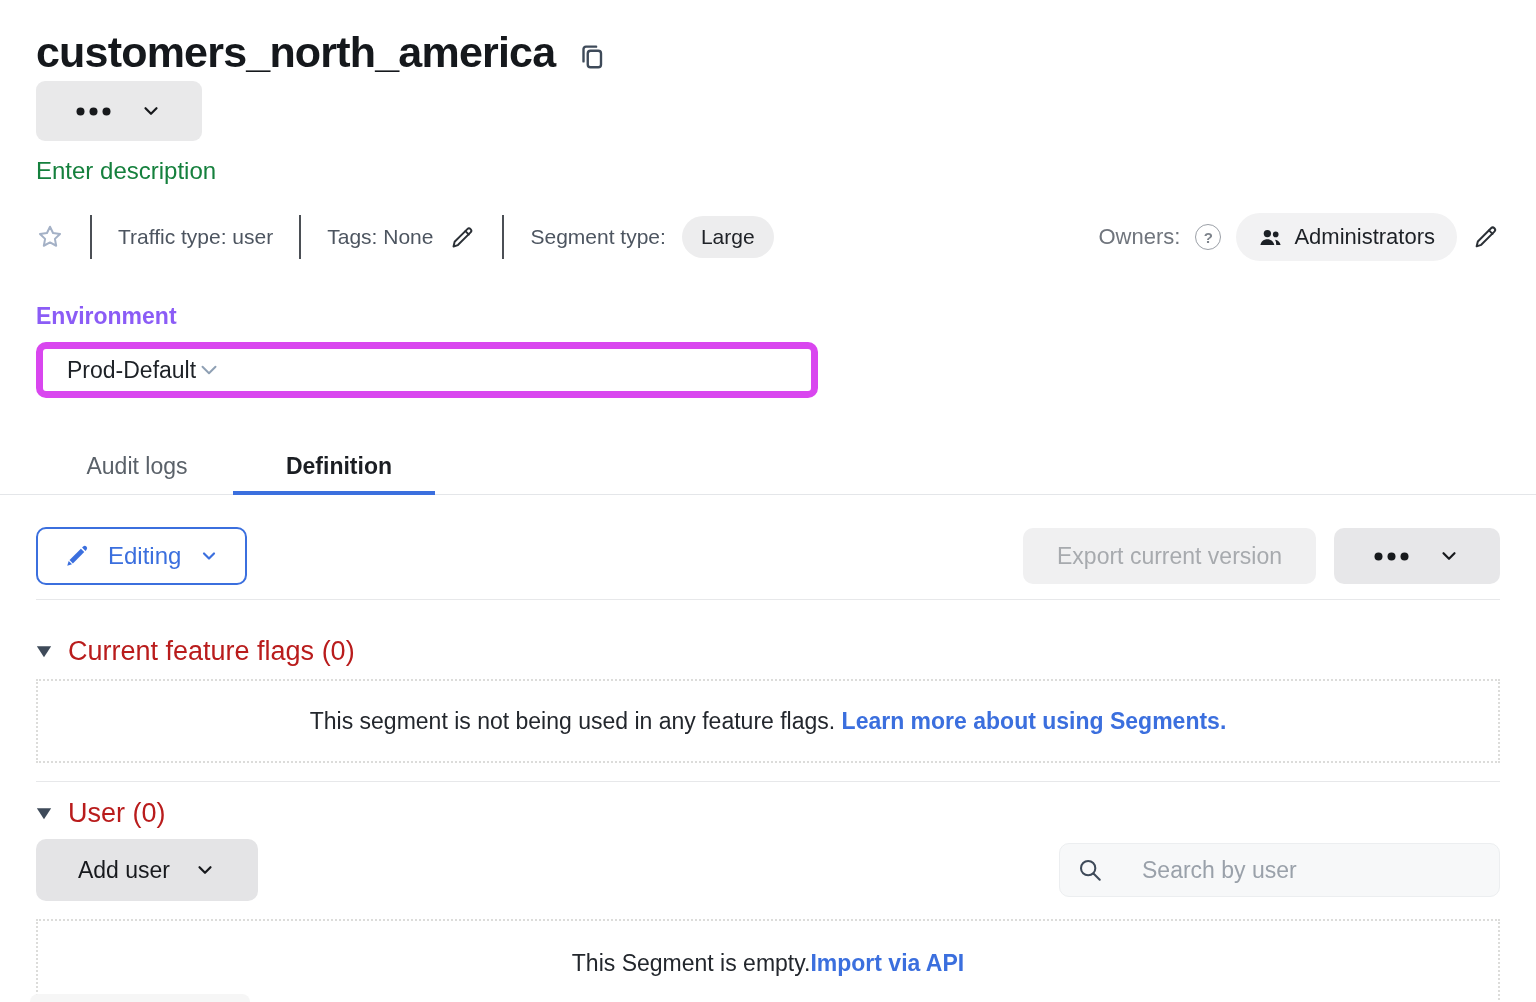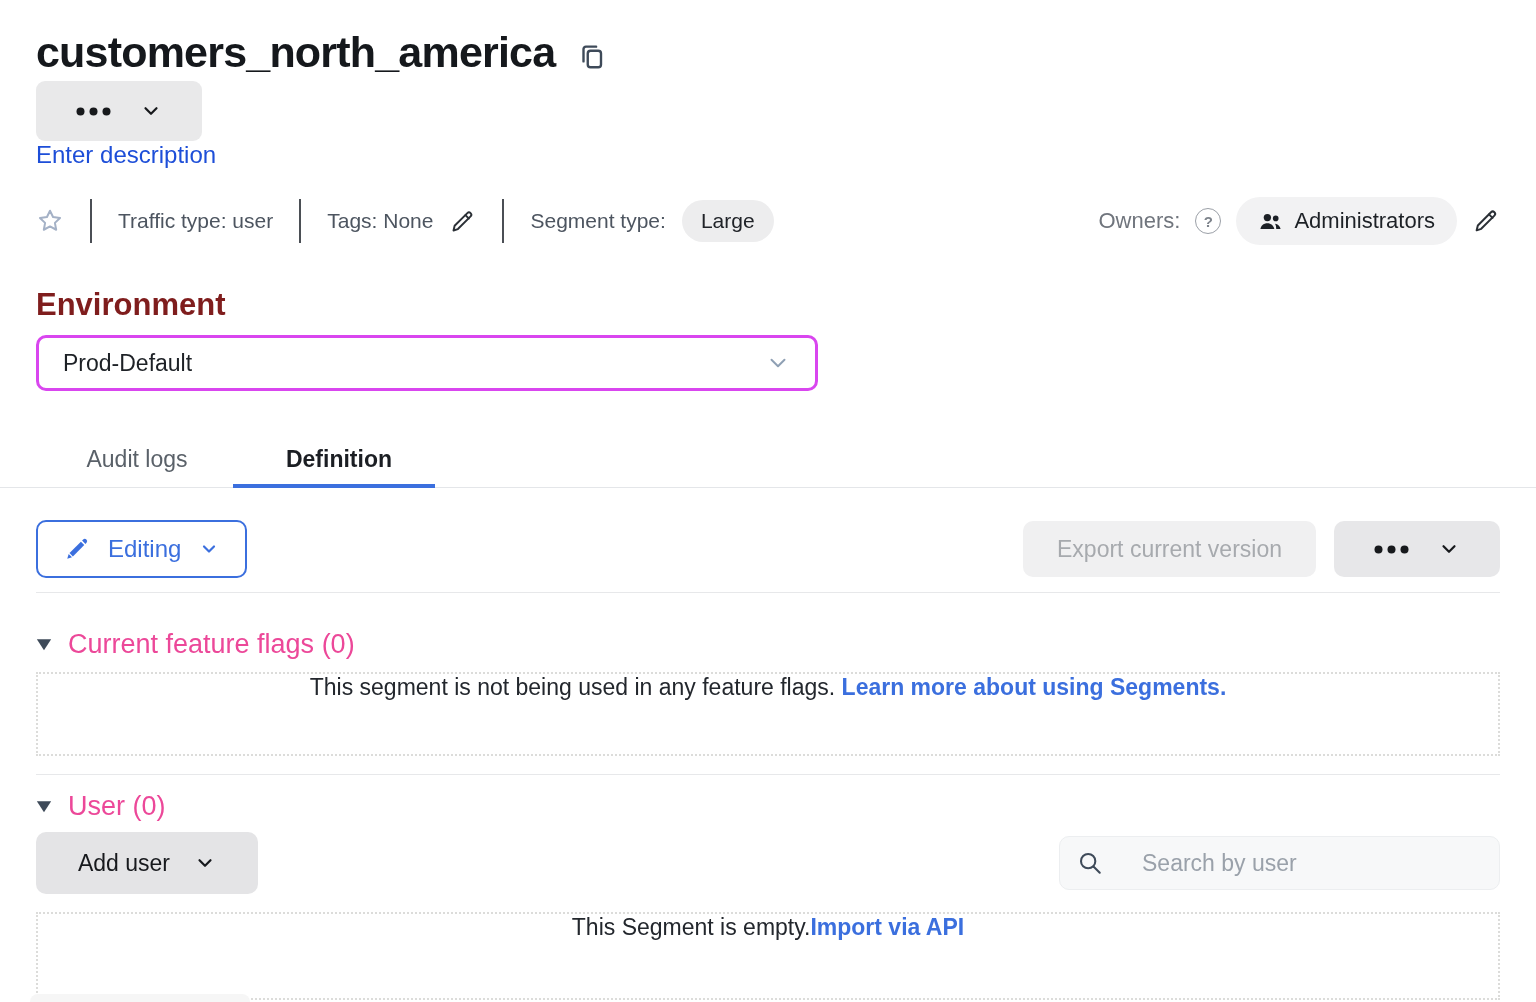--- a/index.html
+++ b/index.html
@@ -15,21 +15,21 @@
   .title-wrap { display:flex; align-items:center; gap:22px; }
   .page-title { margin:0; font-size:43px; font-weight:700; letter-spacing:-0.8px; color:#15181c; }
   .copy-btn { color:#3e4a59; background:none; border:none; padding:0; margin-top:8px; cursor:pointer; line-height:0; }
 
   .btn-gray-split {
     display:flex; align-items:center; justify-content:center; gap:28px;
     background:#e9e9ea; border:none; border-radius:9px; color:#17191c; cursor:pointer;
   }
   .more-top { width:166px; height:60px; margin-top:4px; }
 
-  .description { font-size:24px; color:#1d4ed8; cursor:text; }
+  .description { margin-top:16px; font-size:24px; color:#15803d; cursor:text; }
 
   .meta-row { margin-top:28px; display:flex; align-items:center; height:48px; }
   .meta-left { display:flex; align-items:center; gap:26px; font-size:21px; color:#4d5560; flex:1; }
   .vsep { width:2px; height:44px; background:#4b4f55; }
   .star-btn { background:none; border:none; padding:0; color:#a4b1c6; line-height:0; cursor:pointer; }
   .icon-btn { background:none; border:none; padding:0; color:#2b3036; line-height:0; cursor:pointer; }
   .meta-item { display:flex; align-items:center; gap:16px; }
   .badge { background:#ededee; border-radius:22px; padding:9px 19px; font-size:21px; color:#202328; }
 
   .meta-right { display:flex; align-items:center; gap:15px; }
@@ -38,24 +38,24 @@
     width:26px; height:26px; border:1.6px solid #9ba0a7; border-radius:50%;
     color:#7d838b; font-size:15px; font-weight:700; display:flex; align-items:center; justify-content:center;
     background:none; cursor:pointer; padding:0;
   }
   .owners-pill {
     display:flex; align-items:center; gap:11px; background:#f2f2f3; border:none; cursor:pointer;
     border-radius:26px; padding:0 22px; height:48px; font-size:22px; color:#1d2126;
   }
 
   
-  .env-label { margin-top:42px; font-size:31px; font-weight:700; color:#7f1d1d; }
+  .env-label { margin-top:42px; font-size:23px; font-weight:700; color:#8b5cf6; }
   .env-select {
-    margin-top:12px; width:782px; height:56px; border:3px solid #d946ef; border-radius:10px;
-    display:flex; align-items:center; justify-content:space-between; padding:0 24px;
+    margin-top:12px; width:782px; height:56px; border:7px solid #d946ef; border-radius:10px;
+    display:flex; align-items:center; justify-content:flex-start; padding:0 24px;
     font-size:23px; color:#1d2126; background:#fff; cursor:pointer;
   }
   .env-select .chev { color:#8fa0b4; }
 
   
   .tabs { margin-top:34px; display:flex; position:relative; height:63px; }
   .tabs::after { content:""; position:absolute; left:-36px; right:-36px; bottom:0; height:1px; background:#e4e6e9; }
   .tab {
     width:202px; text-align:center; font-size:23px; color:#5a6169; padding-top:6px;
     position:relative; cursor:pointer; background:none; border:none; font-family:inherit;
@@ -76,29 +76,29 @@
     height:56px; padding:0 34px; cursor:default;
   }
   .more-mid { width:166px; height:56px; border-radius:10px; background:#e7e7e9; }
 
   .divider { height:1px; background:#e7e8ea; }
   .div-1 { margin-top:14px; }
   .div-2 { margin-top:18px; }
 
   
   .section-header {
-    display:flex; align-items:center; gap:16px; font-size:27px; color:#ec4899;
+    display:flex; align-items:center; gap:16px; font-size:27px; color:#b91c1c;
     background:none; border:none; padding:0; font-family:inherit; cursor:pointer;
   }
   .sh-1 { margin-top:36px; }
   .sh-2 { margin-top:16px; }
   .tri { color:#3e4a59; line-height:0; }
 
   .dotted-box {
-    border:2px dotted #dcdcda; display:flex; align-items:flex-start; justify-content:center;
+    border:2px dotted #dcdcda; display:flex; align-items:center; justify-content:center;
     font-size:23px; color:#23272d;
   }
   .box-flags { margin-top:12px; height:84px; }
   .box-users { margin-top:18px; height:88px; }
   .link { color:#3b6fde; font-weight:700; text-decoration:none; cursor:pointer; }
   .msg { white-space:pre-wrap; }
 
   
   .user-toolbar { margin-top:10px; display:flex; align-items:center; justify-content:space-between; }
   .add-user-btn {

